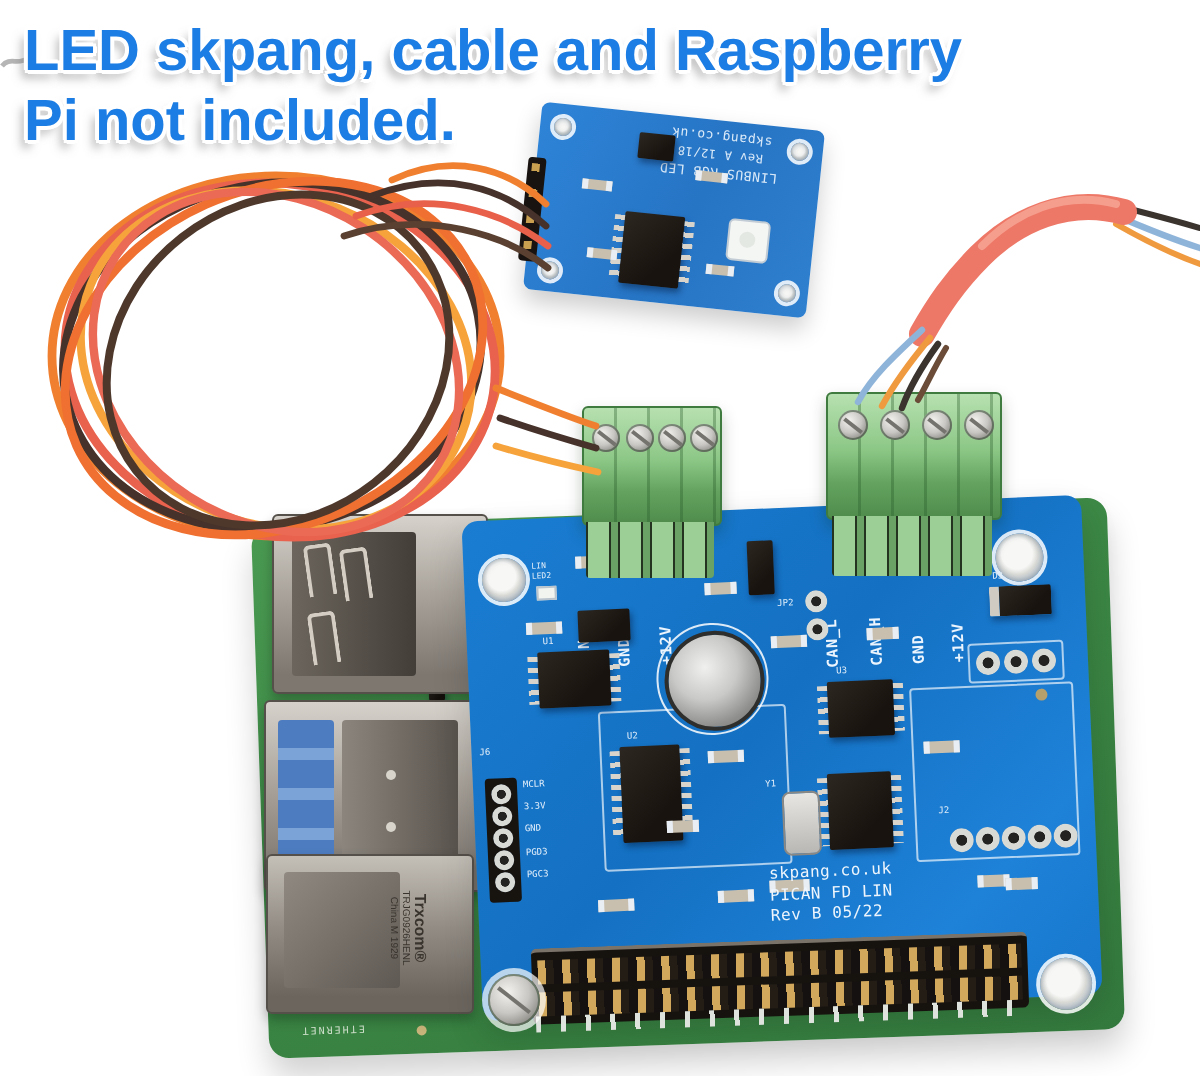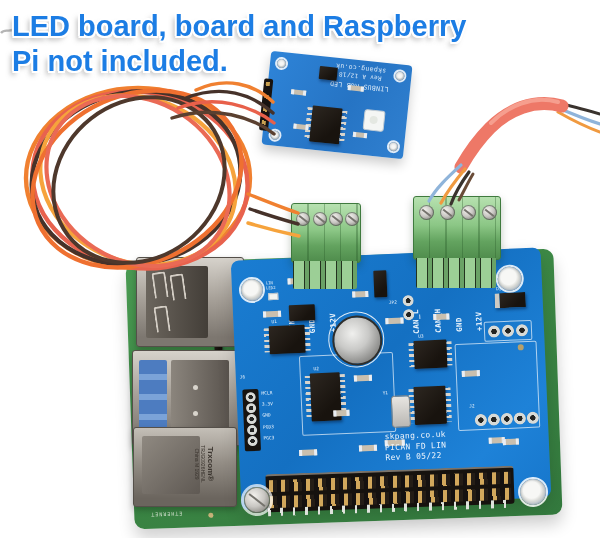--- a/index.html
+++ b/index.html
@@ -71,21 +71,21 @@
     background:linear-gradient(115deg,#2e84d8,#2674c4 55%,#3080d0);
     box-shadow:0 6px 12px rgba(0,0,0,.2);}
   .led-silk{position:absolute;left:46px;top:3px;width:90px;transform:rotate(180deg);
     font-family:"DejaVu Sans Mono",monospace;color:#d9e9f8;text-align:center;
     font-size:6.5px;line-height:9px;letter-spacing:.3px;}
   svg.wires{position:absolute;left:0;top:0;z-index:40;pointer-events:none;}
 </style>
 </head>
 <body style="--headline: #1c7de4; --hat-pcb: #1777cc; --led-pcb: #2c7fd2; --pi-pcb: #3f8e49; --terminal-green: #8cc786; --cable-sleeve: #ee7867; --wire-orange: #f08030; --wire-red: #e8624e; --wire-brown: #46322a; --wire-yellow: #f6a33c; --wire-blue: #8fb4da; --wire-black: #3a332e;">
 
-<div class="headline" style="top:10px">LED board, board and Raspberry</div>
+<div class="headline" style="top:10px">LED skpang, cable and Raspberry</div>
 <div class="headline" style="top:45px">Pi not included.</div>
 
 <div class="pi-board">
   <div class="abs" style="left:16px;top:249px;transform:rotate(180deg);font-size:5px;letter-spacing:1px;color:#cfe0cb;font-family:'DejaVu Sans Mono',monospace;">ETHERNET</div>
   <div class="abs" style="left:74px;top:252px;width:5px;height:5px;border-radius:50%;background:#c8b47a;"></div>
   <div class="chip" style="left:84px;top:38px;width:18px;height:14px;"></div>
   <div class="chip" style="left:88px;top:62px;width:10px;height:8px;"></div>
   <div class="chip" style="left:86px;top:84px;width:8px;height:6px;"></div>
   <div class="smd" style="left:96px;top:104px;"></div>
 </div>

